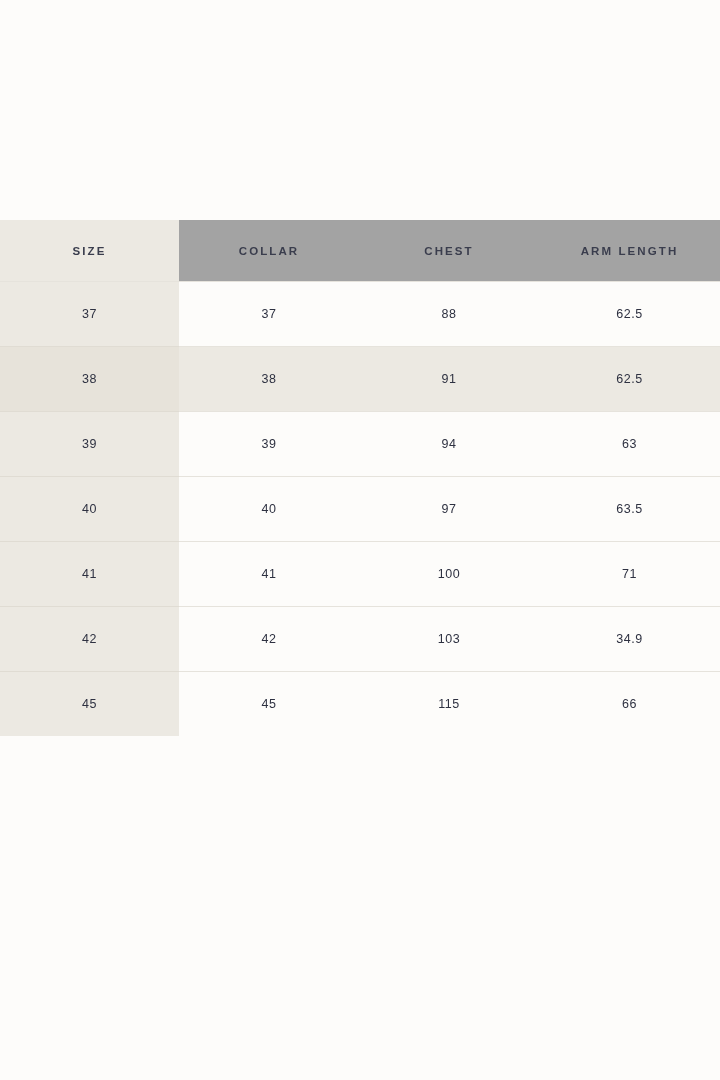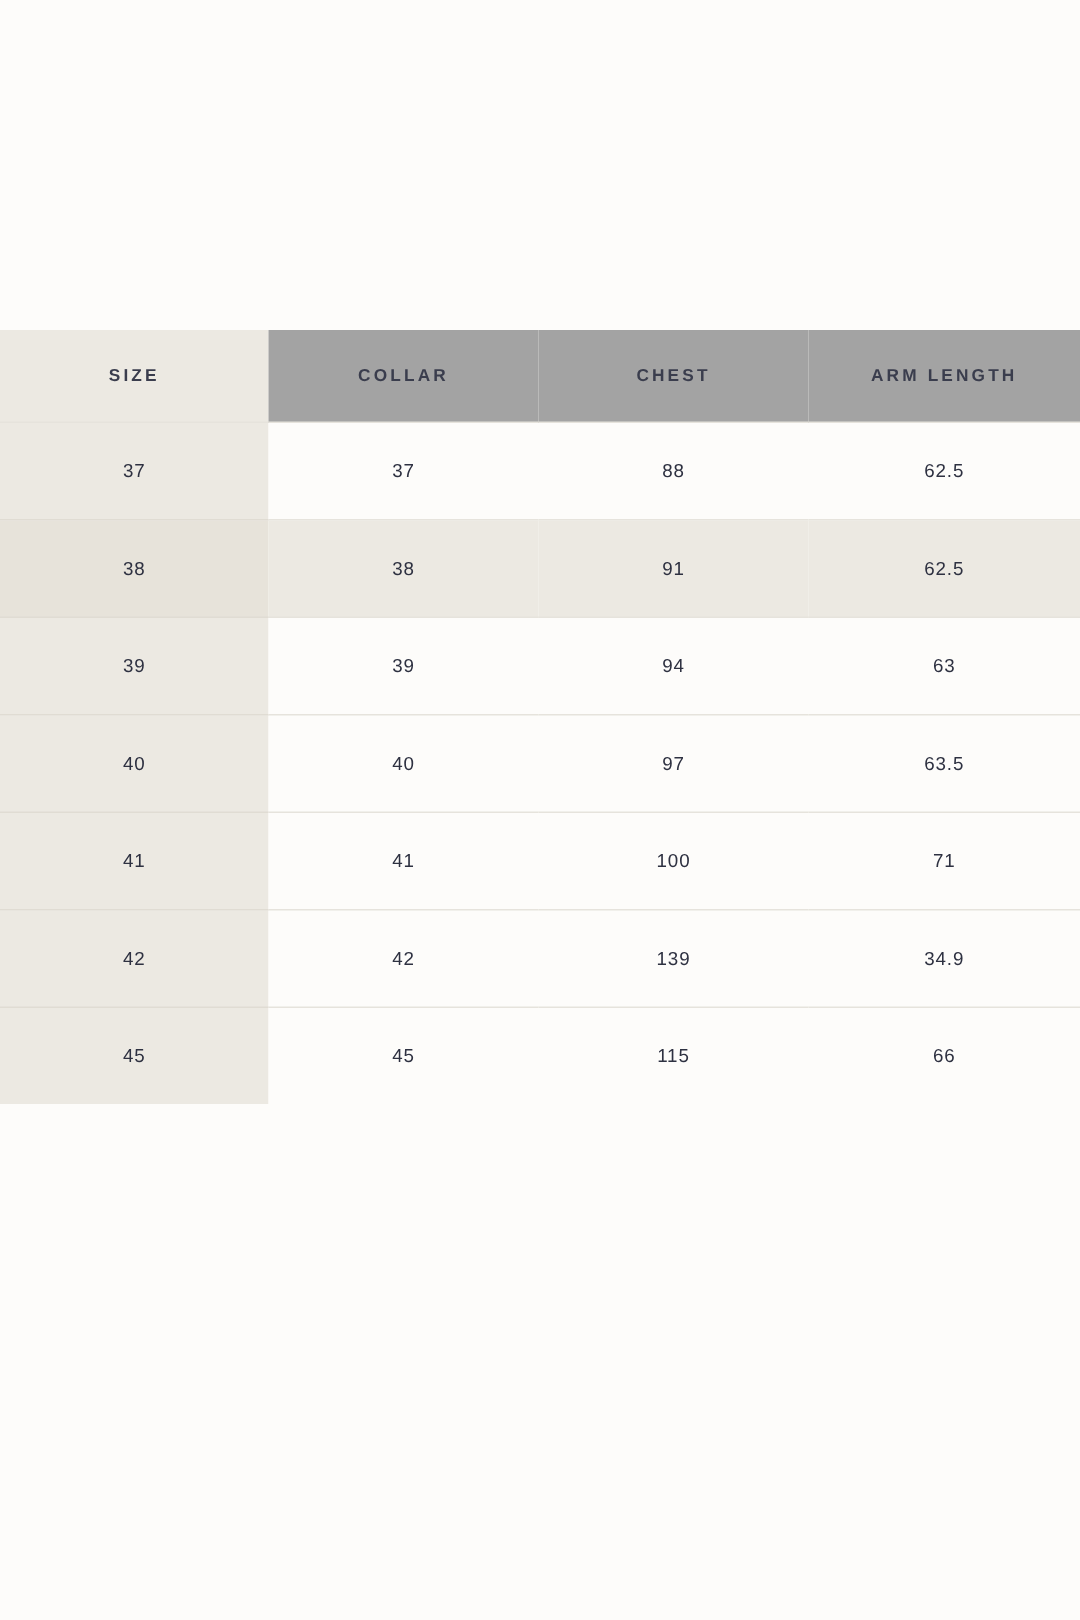--- a/index.html
+++ b/index.html
@@ -136,21 +136,21 @@
         </tr>
         <tr>
           <td class="col-size">41</td>
           <td>41</td>
           <td>100</td>
           <td>71</td>
         </tr>
         <tr>
           <td class="col-size">42</td>
           <td>42</td>
-          <td>139</td>
+          <td>103</td>
           <td>34.9</td>
         </tr>
         <tr>
           <td class="col-size">45</td>
           <td>45</td>
           <td>115</td>
           <td>66</td>
         </tr>
       </tbody>
     </table>

